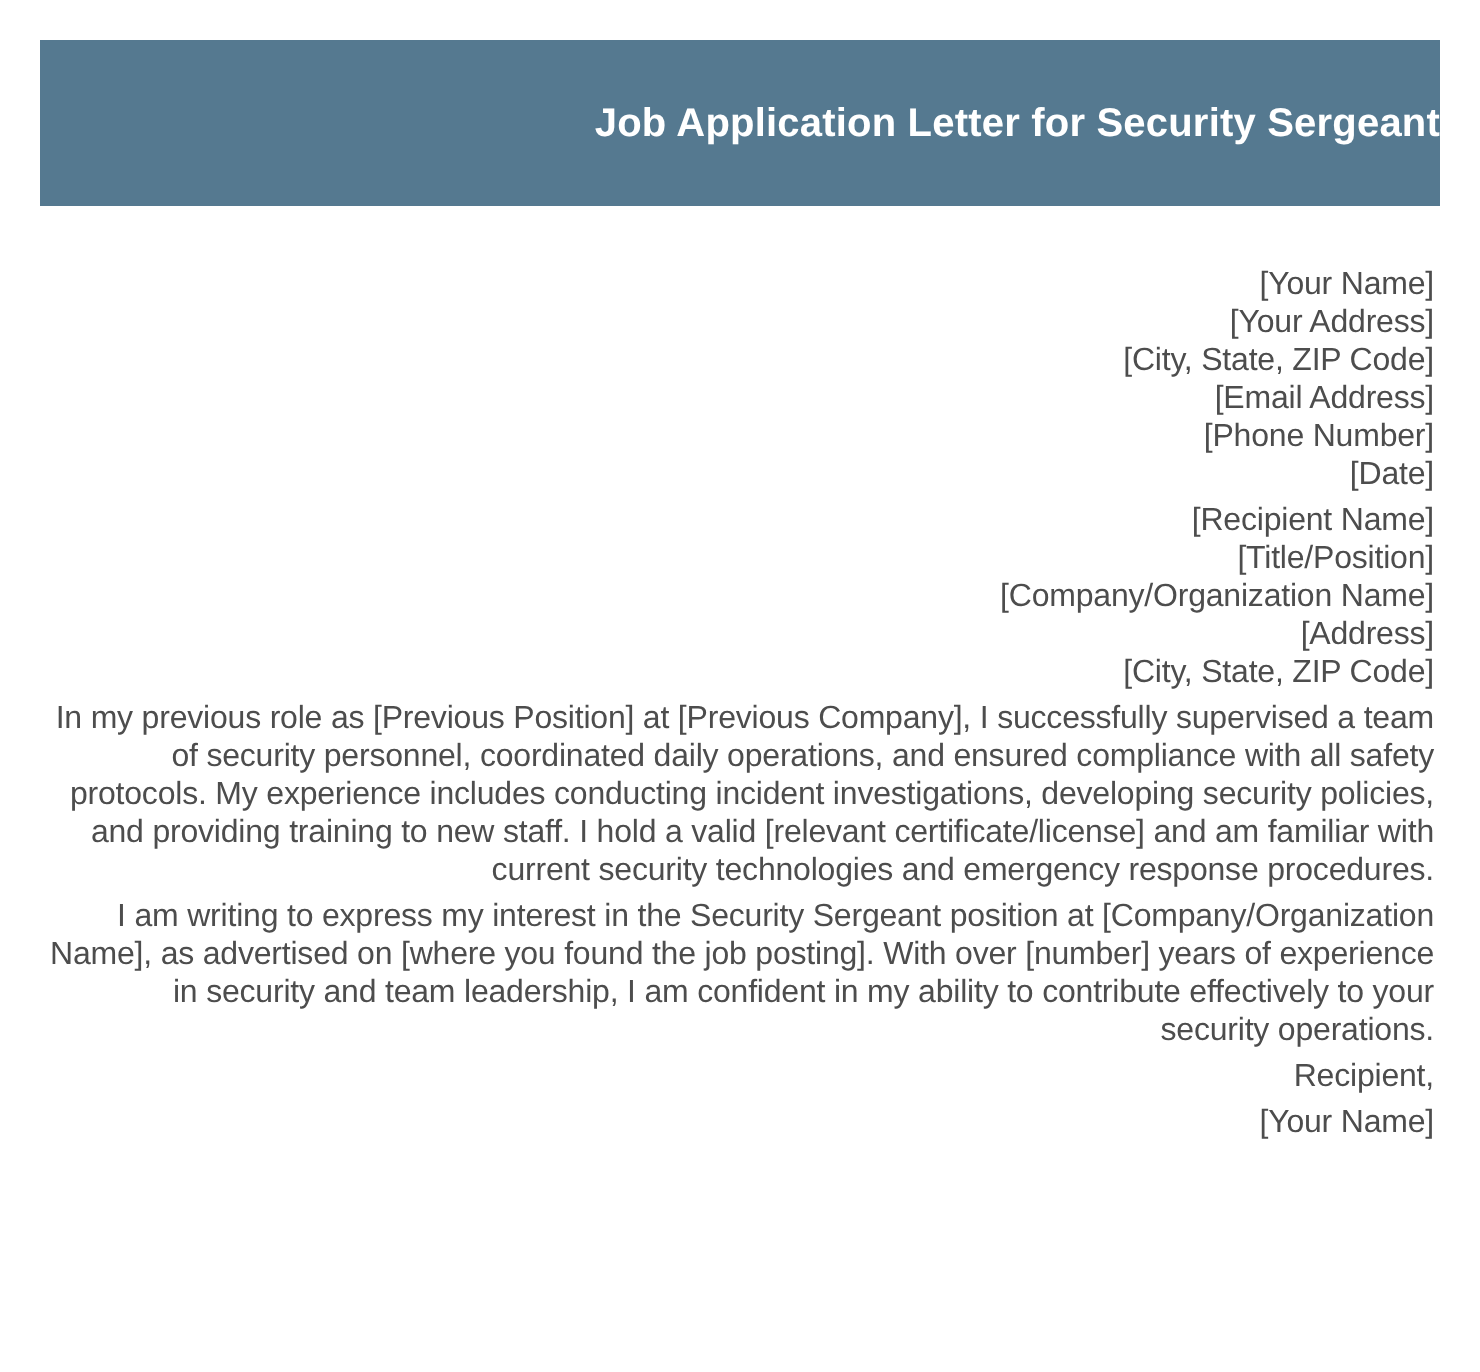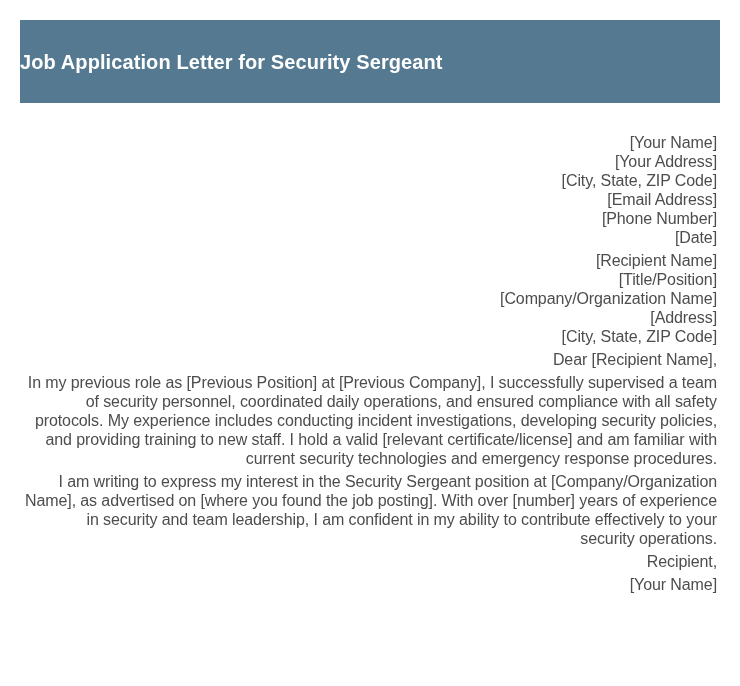--- a/index.html
+++ b/index.html
@@ -13,21 +13,21 @@
     font-family: "Liberation Sans", sans-serif;
     overflow: hidden;
   }
   .header-bar {
     margin: 20px auto 0 auto;
     width: 700px;
     height: 83px;
     background: #557990;
     display: flex;
     align-items: center;
-    justify-content: flex-start;
+    justify-content: flex-end;
   }
   .page-title {
     margin: 0;
     padding-top: 2px;
     color: #ffffff;
     font-size: 20px;
     font-weight: 700;
     letter-spacing: 0.1px;
     text-align: center;
   }
@@ -57,21 +57,20 @@
 [Your Address]
 [City, State, ZIP Code]
 [Email Address]
 [Phone Number]
 [Date]</div>
   <div class="letter-block">[Recipient Name]
 [Title/Position]
 [Company/Organization Name]
 [Address]
 [City, State, ZIP Code]</div>
-  <div class="letter-block">Dear [Recipient Name],</div>
   <div class="letter-block">In my previous role as [Previous Position] at [Previous Company], I successfully supervised a team
 of security personnel, coordinated daily operations, and ensured compliance with all safety
 protocols. My experience includes conducting incident investigations, developing security policies,
 and providing training to new staff. I hold a valid [relevant certificate/license] and am familiar with
 current security technologies and emergency response procedures.</div>
   <div class="letter-block">I am writing to express my interest in the Security Sergeant position at [Company/Organization
 Name], as advertised on [where you found the job posting]. With over [number] years of experience
 in security and team leadership, I am confident in my ability to contribute effectively to your
 security operations.</div>
   <div class="letter-block">Recipient,</div>

